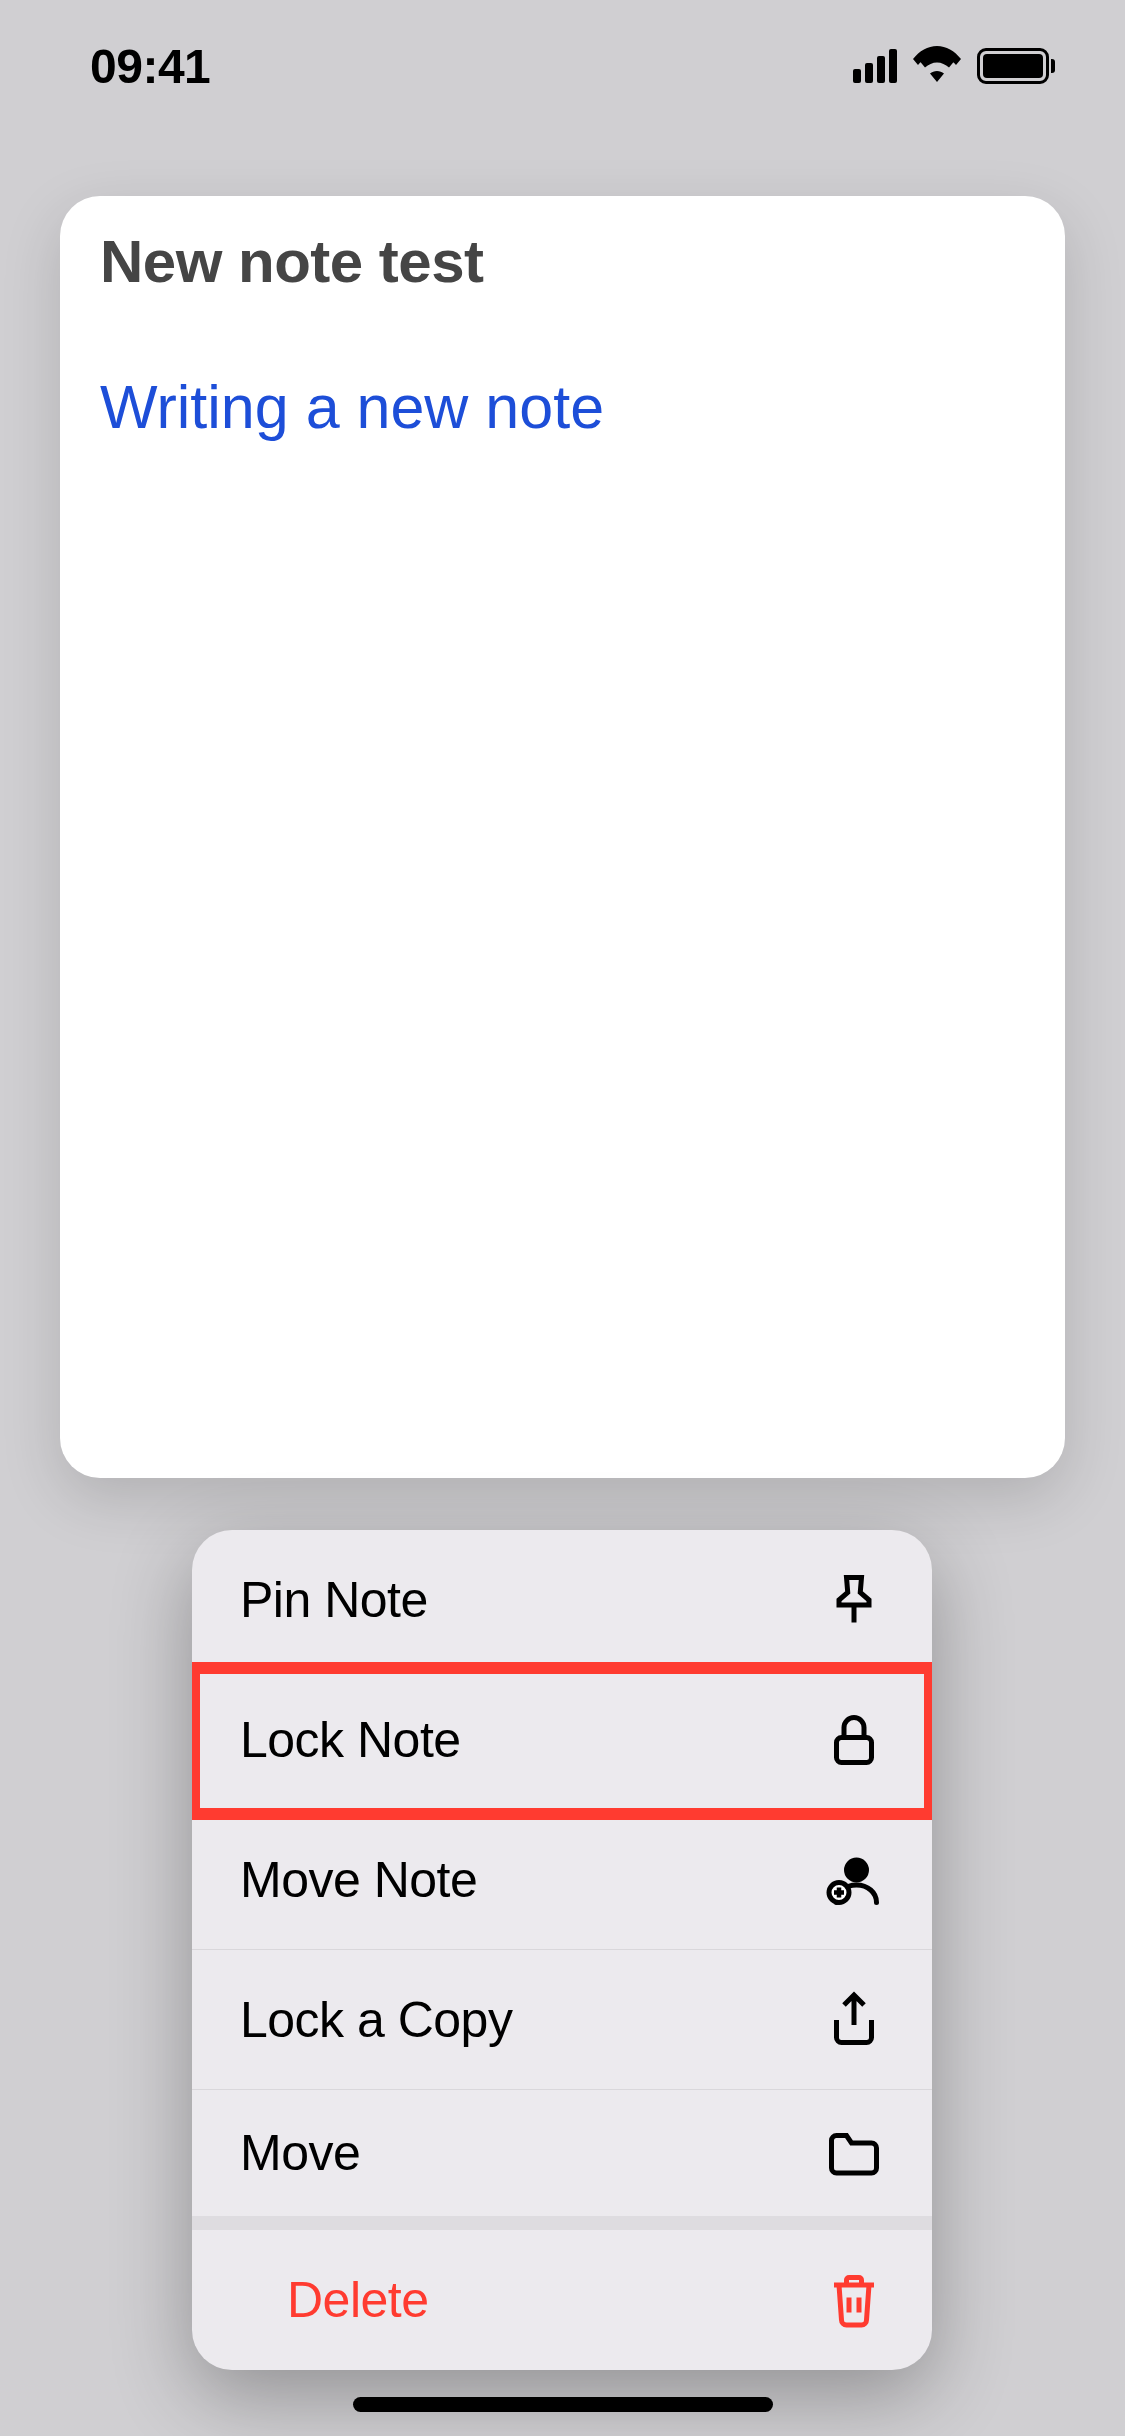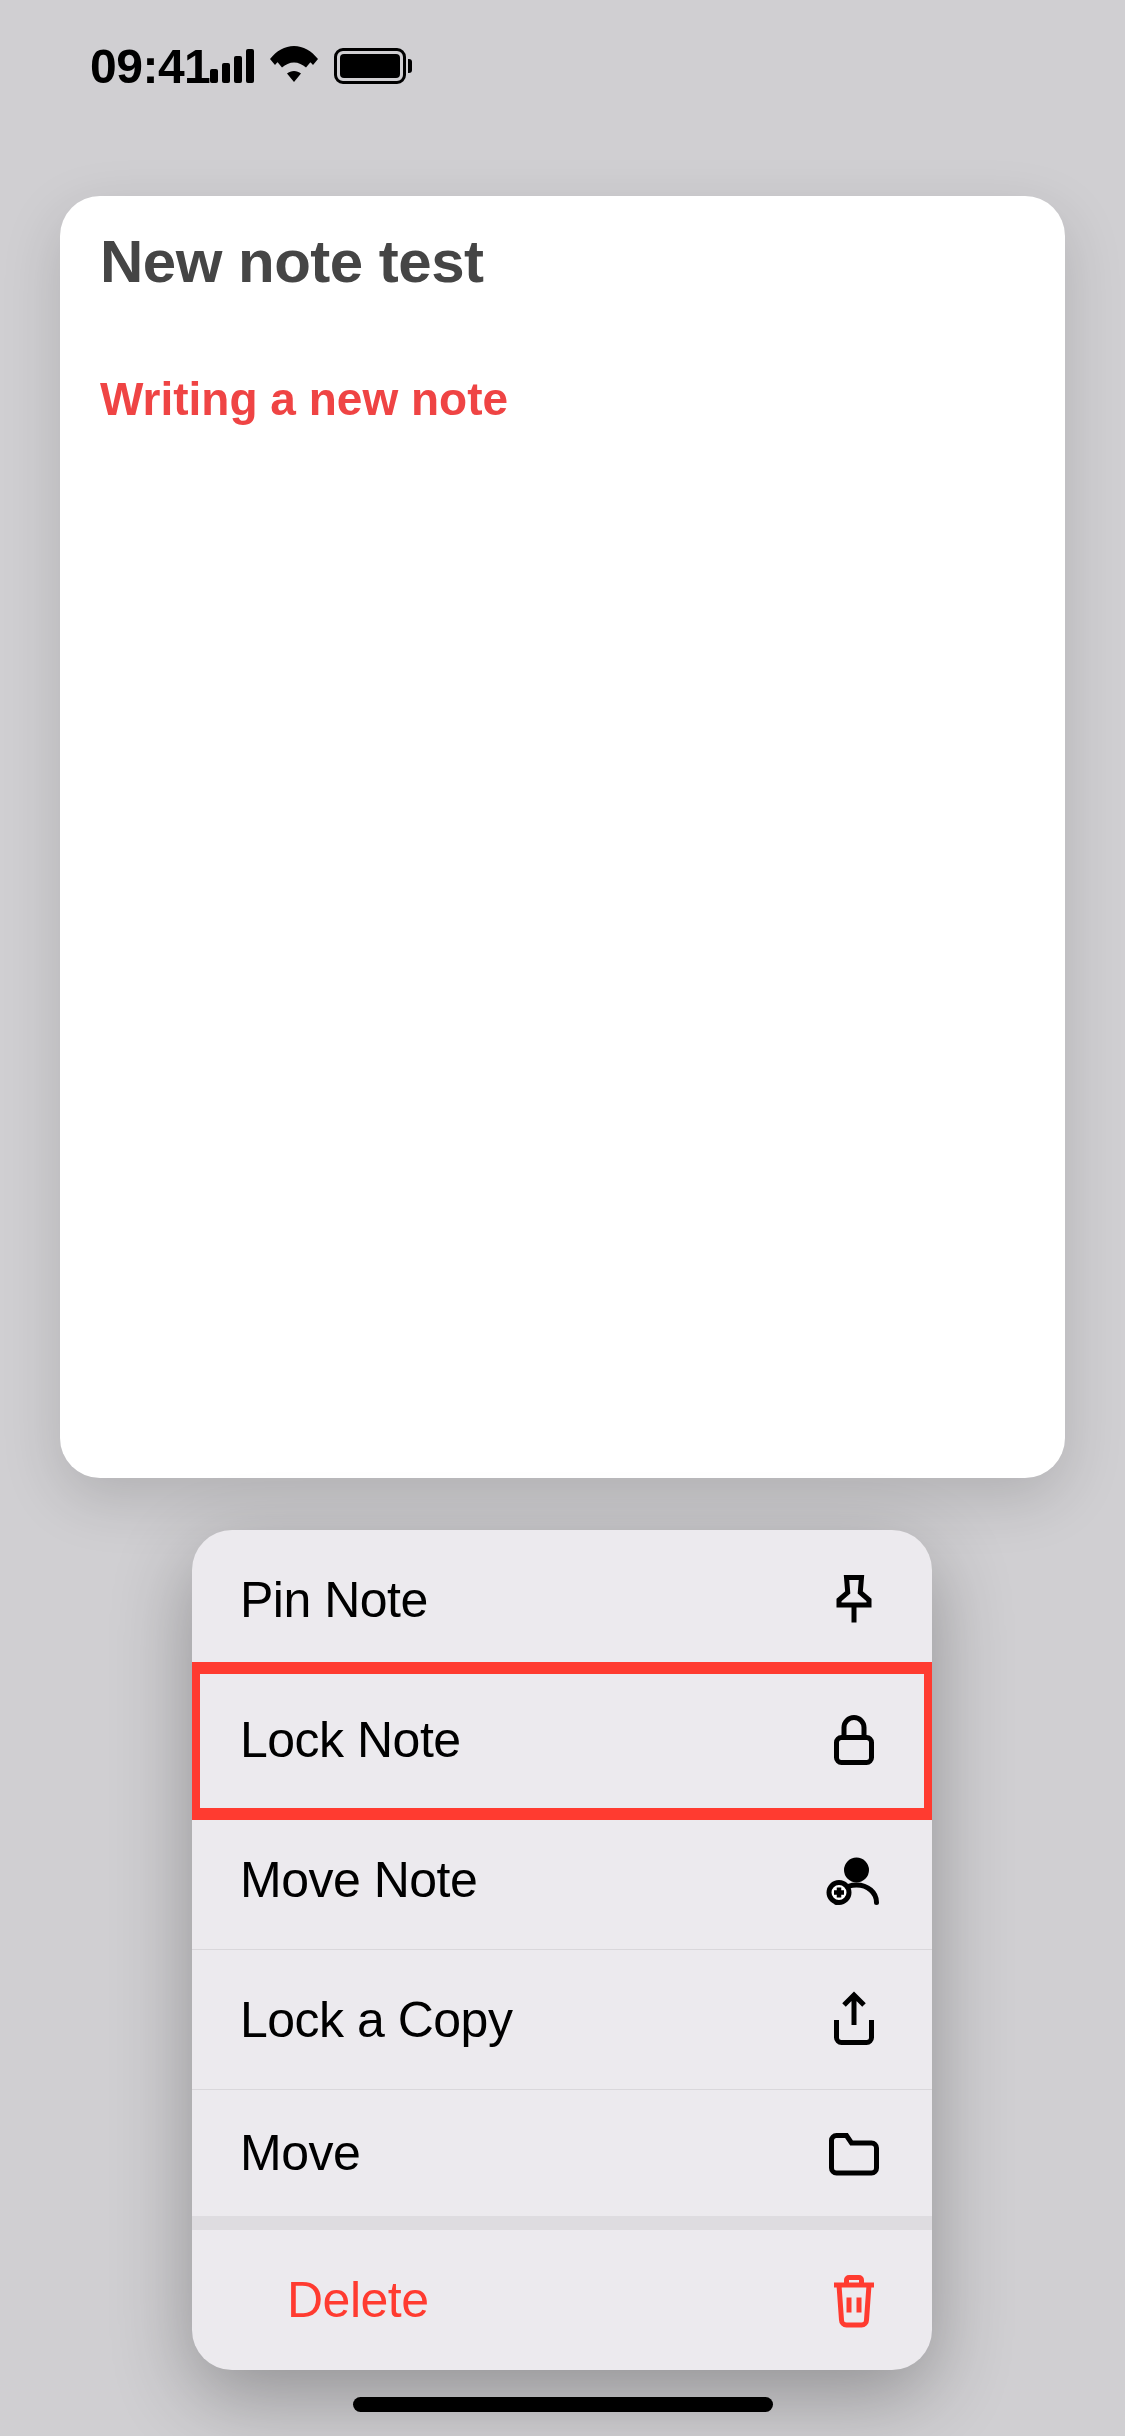--- a/index.html
+++ b/index.html
@@ -19,20 +19,21 @@
     }
     
     
     .status-bar {
       position: absolute;
       top: 0;
       left: 0;
       right: 0;
       height: 132px;
       display: flex;
+      justify-content: space-between;
       align-items: center;
       padding: 0 70px 0 90px;
       z-index: 100;
     }
     
     .status-time {
       font-size: 48px;
       font-weight: 600;
       color: #000;
       letter-spacing: -0.5px;
@@ -110,23 +111,23 @@
     
     .note-title {
       font-size: 60px;
       font-weight: 700;
       color: #454545;
       letter-spacing: -0.5px;
       margin-bottom: 76px;
     }
     
     .note-body {
-      font-size: 46px;
-      font-weight: 700;
-      color: #ef4444;
+      font-size: 61px;
+      font-weight: 400;
+      color: #1d4ed8;
     }
     
     
     .context-menu {
       position: absolute;
       top: 1530px;
       left: 192px;
       width: 740px;
       background: #eceaee;
       border-radius: 40px;

